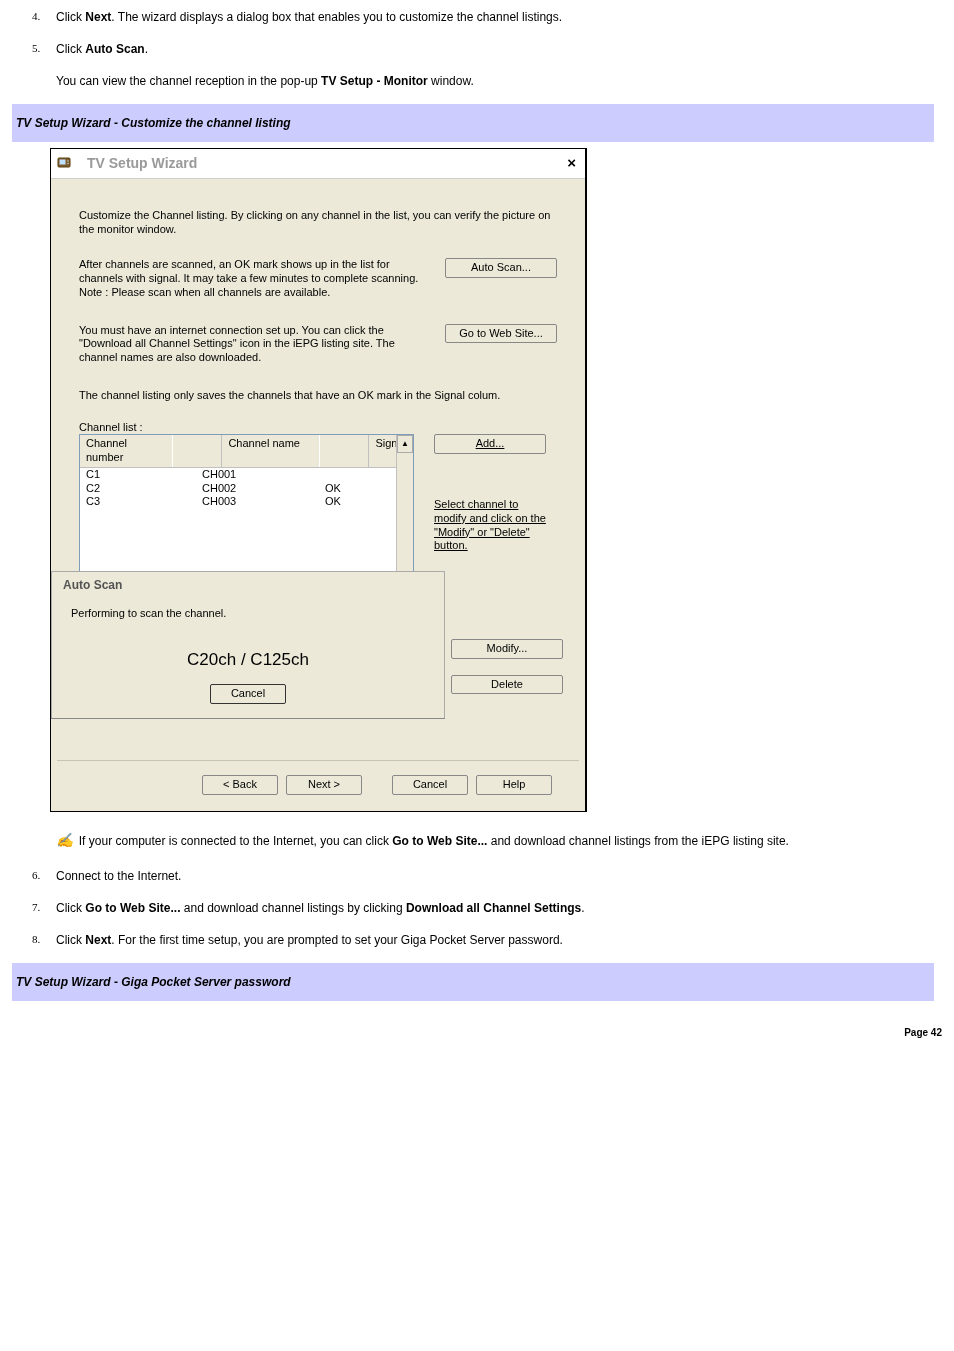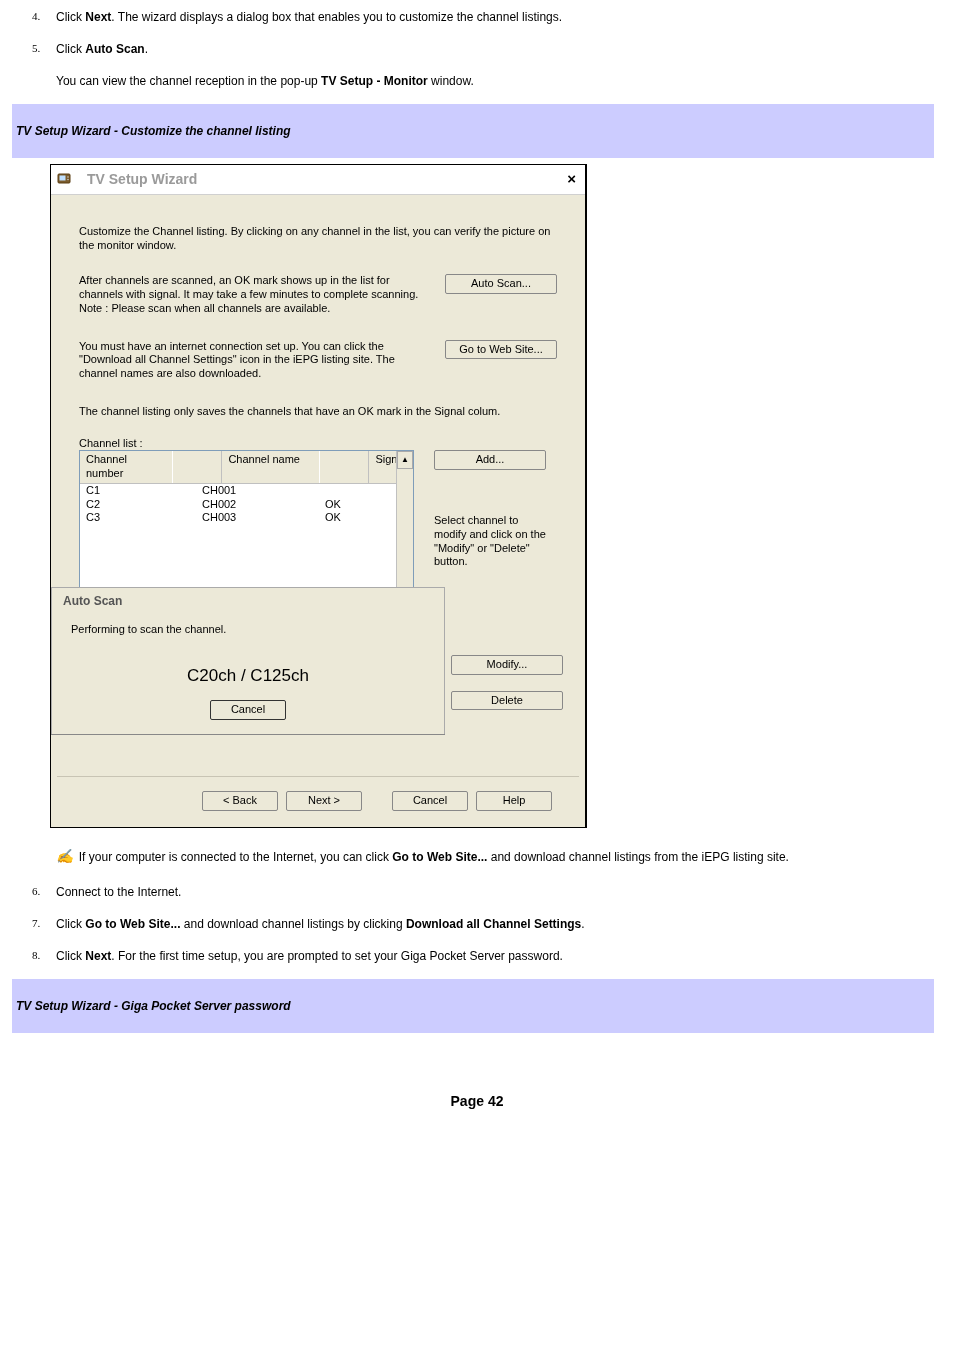--- a/index.html
+++ b/index.html
@@ -25,35 +25,35 @@
     position: absolute;
     left: 20px;
     top: 0;
     font-family: "Times New Roman", serif;
     font-size: 11px;
   }
   .caption {
     background: #ccccff;
     font-style: italic;
     font-weight: bold;
-    padding: 18px 4px;
+    padding: 10px 4px;
     margin: 8px 8px 0 0;
   }
   .note-icon {
     font-family: "Segoe Script", cursive;
     font-style: italic;
     font-weight: bold;
     font-size: 14px;
     margin-right: 2px;
   }
   .page-num {
-    text-align: center;
-    font-weight: bold;
-    font-size: 14px;
-    margin-top: 58px;
+    text-align: right;
+    font-weight: bold;
+    font-size: 10px;
+    margin-top: 24px;
   }
   
   .dialog-wrap {
     margin: 6px 0 18px 38px;
   }
   .dialog {
     width: 534px;
     border: 1px solid #000;
     border-right: 2px solid #000;
     background: #ece9d8;
@@ -158,20 +158,21 @@
     display: flex;
     align-items: center;
     justify-content: center;
   }
   .right-col {
     width: 116px;
     margin-left: 20px;
     display: flex;
     flex-direction: column;
     gap: 8px;
+    text-decoration: underline;
   }
   .right-col .hint {
     font-size: 11px;
     line-height: 1.25;
     margin: 36px 0 18px 0;
   }
   
   .autoscan-popup {
     position: absolute;
     left: 0;

